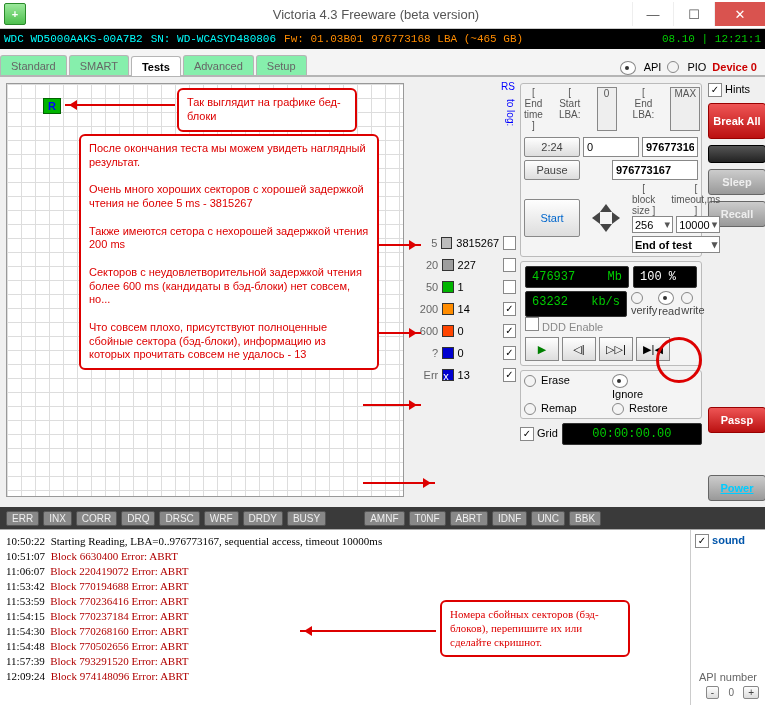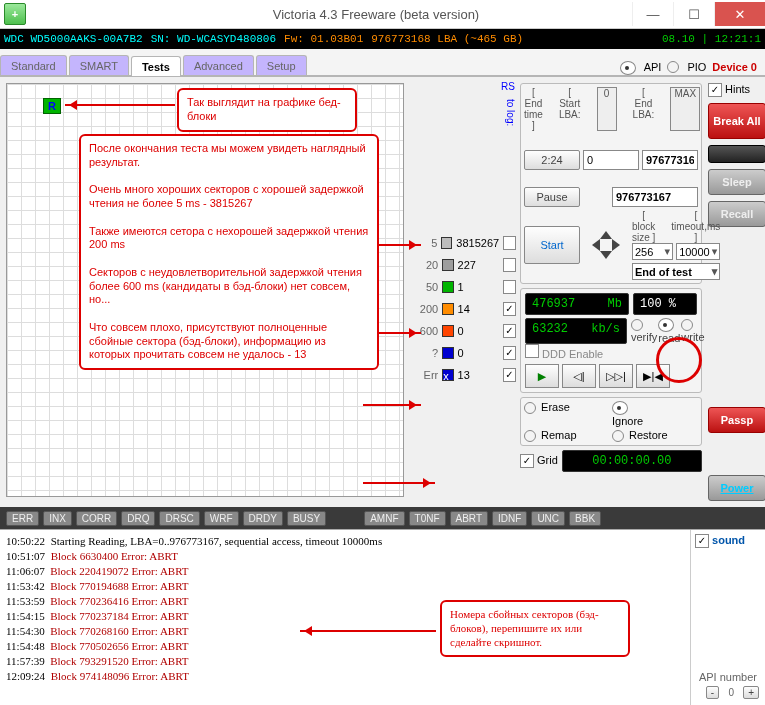--- a/index.html
+++ b/index.html
@@ -11,21 +11,21 @@
 .tb-btn{width:40px;height:24px;display:flex;align-items:center;justify-content:center;font-size:13px;color:#555;border-left:1px solid #eee}
 .tb-close{background:#d9534f;color:#fff;width:50px}
 .statusbar{height:20px;background:#000;display:flex;align-items:center;font-family:"Courier New",monospace;font-size:11px;color:#0c0;padding:0 4px;gap:8px}
 .statusbar span{white-space:nowrap}
 .sb-hdd{color:#0ff}
 .sb-sn{color:#0ff}
 .sb-fw{color:#ff8c00}
 .sb-lba{color:#ff8c00}
 .sb-time{color:#0c0}
 .tabsrow{height:26px;background:#f4f4f4;display:flex;align-items:flex-end;border-bottom:2px solid #b5b5b5;position:relative}
-.tab{padding:4px 10px 3px;border:1px solid #b5b5b5;border-bottom:none;background:#c4b5fd;margin-right:2px;color:#666;border-radius:3px 3px 0 0;cursor:default}
+.tab{padding:4px 10px 3px;border:1px solid #b5b5b5;border-bottom:none;background:#86efac;margin-right:2px;color:#666;border-radius:3px 3px 0 0;cursor:default}
 .tab.act{background:#fff;font-weight:bold;color:#000;position:relative;top:1px}
 .tabsrow .right{margin-left:auto;display:flex;align-items:flex-start;gap:6px;padding-right:8px;font-size:11px}
 .radio{width:10px;height:10px;border:1px solid #888;border-radius:50%;display:inline-block;vertical-align:middle;margin-right:2px}
 .radio.sel::after{content:"";display:block;width:4px;height:4px;background:#333;border-radius:50%;margin:2px}
 .device{color:#c00;font-weight:bold}
 .mainrow{display:flex;height:430px}
 .leftcol{width:408px;position:relative;padding:6px}
 .graph{width:396px;height:412px;border:1px solid #999;background:#fff;background-image:repeating-linear-gradient(#ddd 0,#ddd 1px,transparent 1px,transparent 14px),repeating-linear-gradient(90deg,#ddd 0,#ddd 1px,transparent 1px,transparent 14px);position:relative}
 .rblk{position:absolute;top:14px;left:36px;width:16px;height:14px;background:#00b400;display:flex;align-items:center;justify-content:center;color:#00f;font-weight:bold;border:1px solid #006400}
 .callout{position:absolute;background:#fff;border:2px solid #d00;border-radius:6px;padding:6px 8px;color:#d00;font-size:11px;line-height:1.25;z-index:5}
@@ -183,26 +183,26 @@
 
   <div class="rightcol" style="position:relative">
     <div class="grp">
       <div class="lblrow">
           <span>[ End time ]</span>
           <span>[ Start LBA:</span>
           <span style="border:1px solid #888;background:#eee;flex:0 0 18px">0</span>
           <span>[ End LBA:</span>
           <span style="border:1px solid #888;background:#eee;flex:0 0 28px">MAX</span>
         </div>
-      <div style="display:flex;gap:3px;margin-top:19px">
+      <div style="display:flex;gap:3px;margin-top:6px">
         <div class="btn" style="flex:0 0 42px">2:24</div>
         <input class="txtin" value="0" style="">
         <input class="txtin" style="font-weight: bold;" value="976773167">
       </div>
-      <div style="display:flex;gap:3px;margin-top:17px">
+      <div style="display:flex;gap:3px;margin-top:3px">
         <div class="btn" style="flex:0 0 42px">Pause</div>
         <div style="flex:1"></div>
         <input class="txtin" style="flex: 0 0 86px; font-weight: bold;" value="976773167">
       </div>
       <div style="display:flex;gap:3px;margin-top:3px;align-items:center">
         <div class="btn" style="flex:0 0 42px;height:30px;line-height:30px;color:#06c">Start</div>
         <div class="navpad" style="flex:0 0 46px">
           <div style="display:grid;grid-template-columns:12px 12px 12px;grid-template-rows:12px 12px 12px">
             <div></div>
               <div style="border-left:6px solid transparent;border-right:6px solid transparent;border-bottom:8px solid #444"></div>

